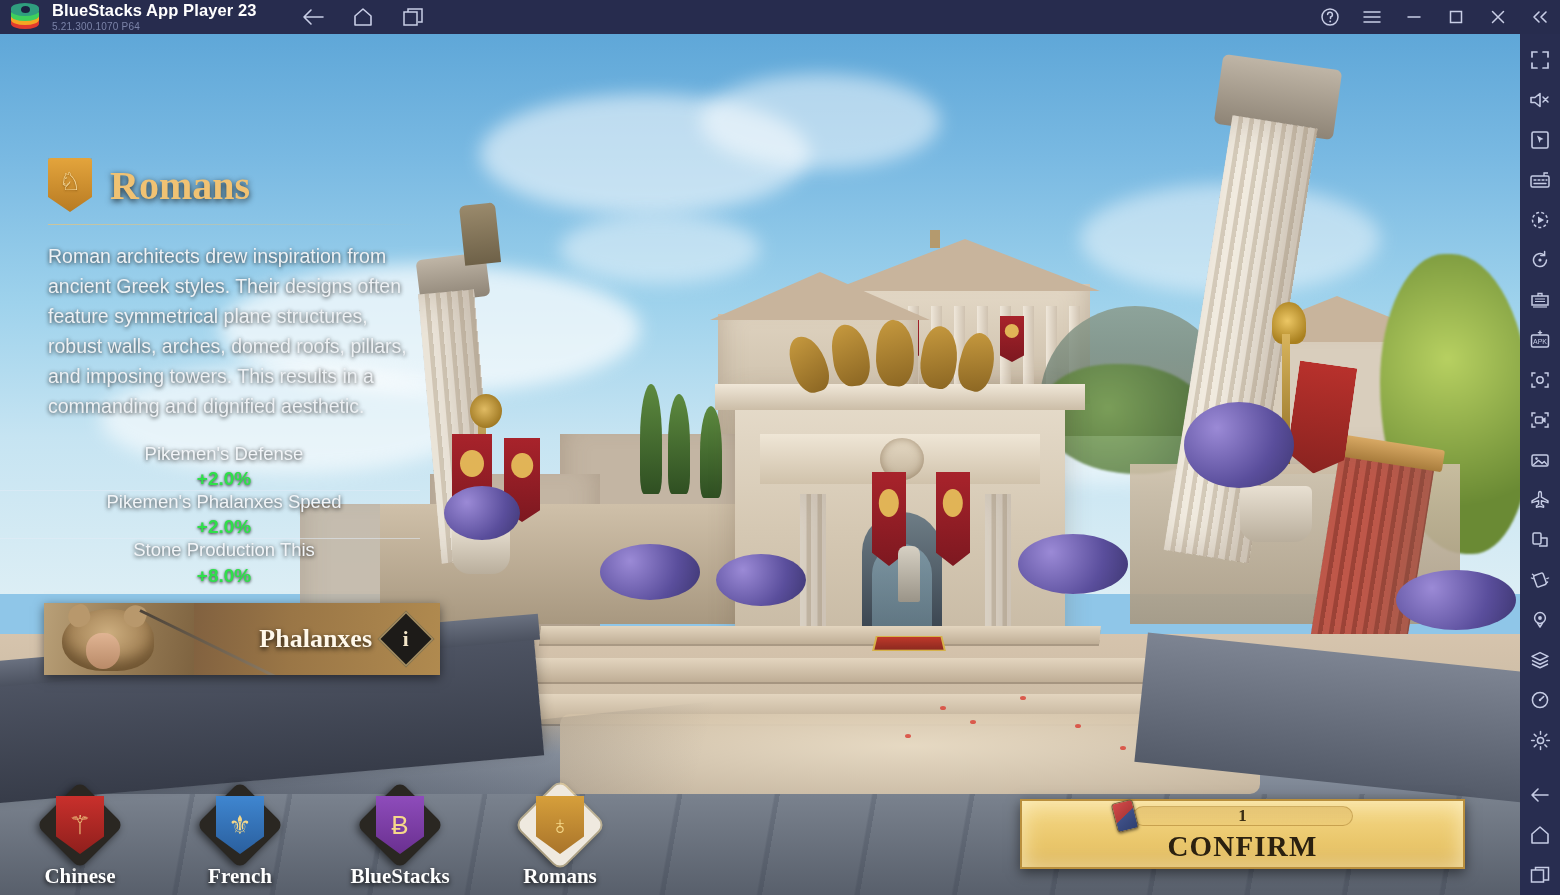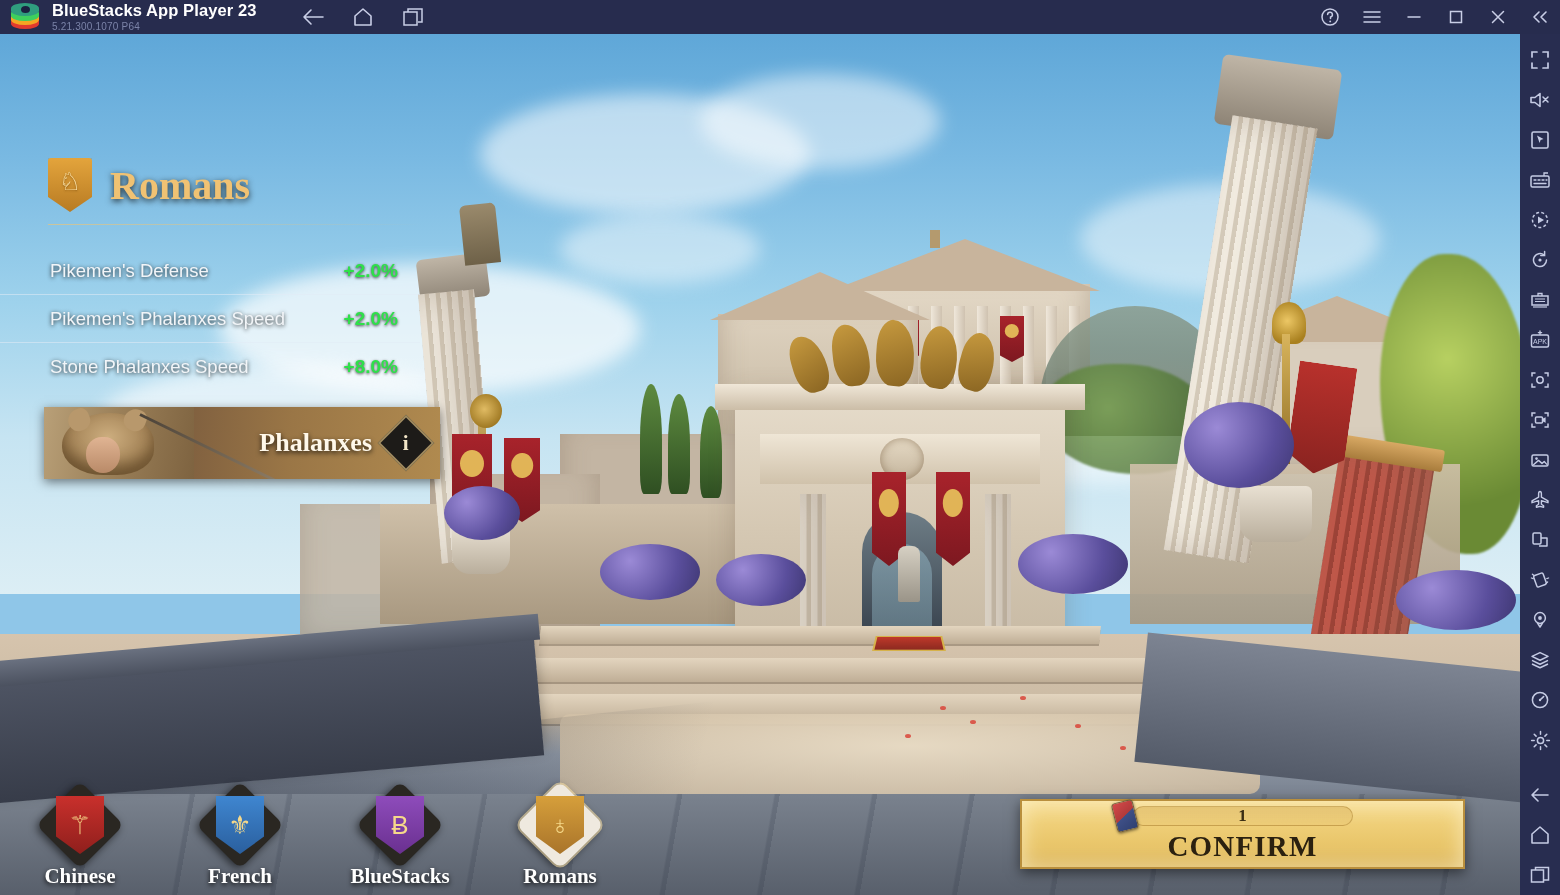--- a/index.html
+++ b/index.html
@@ -224,20 +224,21 @@
   .civ-desc {
     margin: 16px 50px 0 48px; color:#eef1f4; font-size:19.5px; line-height:30px;
     text-shadow: 0 1px 4px rgba(0,0,0,.85);
   }
 
   .stats { margin: 22px 0 0 0; width:420px; }
   .stat-row {
     display:flex; align-items:center; justify-content:space-between;
     height:48px; padding: 0 22px 0 50px;
     border-bottom: 1px solid rgba(225,235,245,.55);
+    flex-direction: column;
   }
   .stat-row:last-child { border-bottom: none; }
   .stat-label { color:#f2f5f8; font-size:18.5px; text-shadow:0 1px 4px rgba(0,0,0,.85); }
   .stat-value {
     color:#2ee04a; font-size:19px; font-weight:700;
     text-shadow: 0 1px 3px rgba(0,0,0,.75);
   }
 
   .unit-banner {
     position:relative; margin: 16px 0 0 44px; width:396px; height:72px;
@@ -570,32 +571,33 @@
     <div class="panel">
 
       <div class="civ-head">
         <div class="civ-shield">
           <div class="eagle">♘</div>
         </div>
         <div class="civ-name">Romans</div>
       </div>
       <div class="civ-rule"></div>
 
+      <div class="civ-desc">Roman architects drew inspiration from ancient Greek styles. Their designs often feature symmetrical plane structures, robust walls, arches, domed roofs, pillars, and imposing towers. This results in a commanding and dignified aesthetic.</div>
 
       <div class="stats">
         <div class="stat-row">
           <div class="stat-label">Pikemen's Defense</div>
           <div class="stat-value">+2.0%</div>
         </div>
         <div class="stat-row">
           <div class="stat-label">Pikemen's Phalanxes Speed</div>
           <div class="stat-value">+2.0%</div>
         </div>
         <div class="stat-row">
-          <div class="stat-label">Stone Phalanxes Speed</div>
+          <div class="stat-label">Stone Production This</div>
           <div class="stat-value">+8.0%</div>
         </div>
       </div>
 
       <div class="unit-banner">
         <div class="unit-portrait">
           <div class="wolfhead"></div>
           <div class="soldier-face"></div>
           <div class="spear"></div>
         </div>

